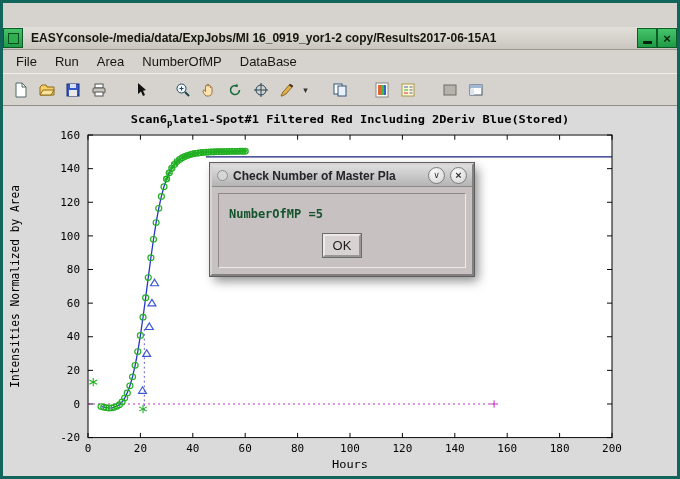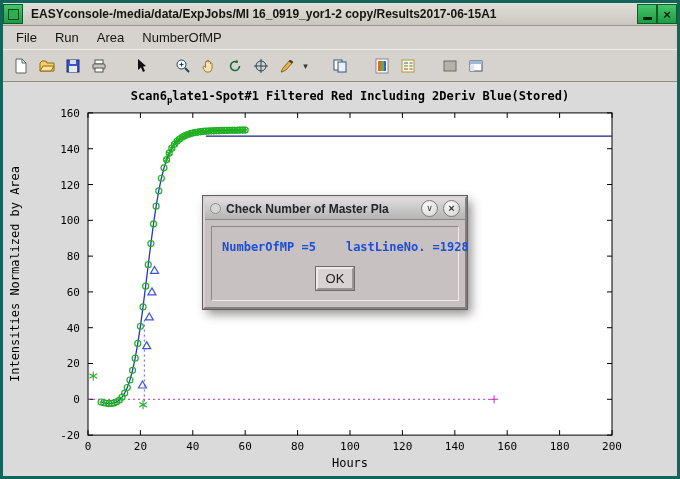--- a/index.html
+++ b/index.html
@@ -1,20 +1,20 @@
 <!DOCTYPE html>
 <html><head>
 <meta charset="utf-8">
 <style>
   html,body{margin:0;padding:0;background:#777;}
   body{width:680px;height:479px;font-family:"Liberation Sans",sans-serif;-webkit-font-smoothing:antialiased;}
   .window{position:relative;width:680px;height:479px;box-sizing:border-box;border:3px solid #11655a;background:#d6d3ce;display:flex;flex-direction:column;overflow:hidden;}
 
   
-  .titlebar{height:22px;display:flex;align-items:center;background:linear-gradient(#e2dfda,#cac6bf);border-bottom:1px solid #9b978f;flex:0 0 auto;}
+  .titlebar{height:22px;display:flex;align-items:center;background:linear-gradient(#e2dfda,#cac6bf);border-bottom:1px solid #9b978f;flex:0 0 auto;margin-top:24px;}
   .corner-btn{width:20px;height:20px;flex:0 0 auto;background:linear-gradient(#46c46a,#1f9a45);border:1px solid #0b5c26;box-sizing:border-box;display:flex;align-items:center;justify-content:center;cursor:default;}
   .app-glyph{width:9px;height:9px;border:1px solid #074d1e;background:#2fae4e;}
   .win-title{flex:1;font-size:12px;font-weight:bold;color:#15150f;padding:0 8px;white-space:nowrap;overflow:hidden;text-overflow:ellipsis;}
   .glyph-min{width:9px;height:3px;background:#06230e;margin-top:9px;}
   .glyph-close{font-size:13px;font-weight:bold;color:#06230e;line-height:1;}
 
   
   .menubar{height:23px;display:flex;align-items:center;padding-left:4px;background:#d6d3ce;font-size:13px;color:#15150f;flex:0 0 auto;}
   .menu-item{padding:3px 9px;cursor:default;}
 
@@ -27,29 +27,29 @@
 
   
   .figure{flex:1;position:relative;background:#dadada;}
   .figure svg{position:absolute;left:0;top:0;width:100%;height:100%;}
   .tick{font:11px "DejaVu Sans Mono",monospace;fill:#000;}
   .ctitle{font:bold 12px "DejaVu Sans Mono",monospace;fill:#000;}
   .csub{font-size:9px;}
   .alabel{font:12px "DejaVu Sans Mono",monospace;fill:#000;}
 
   
-  .dialog{position:absolute;left:200px;top:160px;width:260px;z-index:10;border:2px outset #d8d2d2;box-shadow:0 0 0 1px #5f5f5f,4px 5px 10px rgba(0,0,0,0.45);background:#c7c1c1;margin-top:33px;}
+  .dialog{position:absolute;left:207px;top:160px;width:260px;z-index:10;border:2px outset #d8d2d2;box-shadow:0 0 0 1px #5f5f5f,4px 5px 10px rgba(0,0,0,0.45);background:#c7c1c1;}
   .dlg-titlebar{height:21px;display:flex;align-items:center;gap:5px;padding:0 5px;background:linear-gradient(#dedede,#b4b4b4);border-bottom:1px solid #8a8a8a;}
   .dlg-dimple{width:9px;height:9px;border-radius:50%;border:1px solid #8f8f8f;background:#d6d6d6;flex:0 0 auto;}
   .dlg-title{flex:1;font-size:12px;font-weight:bold;color:#24242a;white-space:nowrap;overflow:hidden;}
   .round-btn{width:15px;height:15px;flex:0 0 auto;border-radius:50%;border:1px solid #7d7d7d;background:radial-gradient(circle at 35% 30%,#fafafa,#d2d2d2);display:flex;align-items:center;justify-content:center;font-size:9px;color:#333;line-height:1;cursor:default;}
   .round-btn.close{font-size:11px;font-weight:bold;}
   .dlg-body{padding:6px;}
   .dlg-inner{border:1px solid;border-color:#8e8888 #efeaea #efeaea #8e8888;padding:13px 10px 10px;display:flex;flex-direction:column;gap:13px;}
-  .dlg-text-row{display:flex;gap:30px;font:12px "DejaVu Sans Mono",monospace;font-weight:bold;color:#1d4ed8;white-space:nowrap;}
+  .dlg-text-row{display:flex;gap:30px;font:12px "DejaVu Sans Mono",monospace;font-weight:bold;color:#14532d;white-space:nowrap;}
   .ok-row{display:flex;justify-content:center;}
   .ok-button{font:13px "Liberation Sans",sans-serif;color:#1c1c1c;background:#d9d2d2;border:2px outset #efe9e9;box-shadow:0 0 0 1px #6b6b6b;padding:2px 8px;cursor:default;}
 </style>
 </head>
 <body>
 
 <div class="window">
 
   <div class="titlebar">
     <div class="corner-btn">
@@ -62,20 +62,21 @@
     <div class="corner-btn">
       <span class="glyph-close">×</span>
     </div>
   </div>
 
   <div class="menubar">
     <span class="menu-item">File</span>
     <span class="menu-item">Run</span>
     <span class="menu-item">Area</span>
     <span class="menu-item">NumberOfMP</span>
+    <span class="menu-item">DataBase</span>
   </div>
 
   <div class="toolbar">
     <span class="tool">
         <svg width="16" height="16" viewBox="0 0 16 16">
           <path d="M3 1h6l4 4v10H3z" fill="#ffffff" stroke="#566"></path>
           <path d="M9 1v4h4" fill="none" stroke="#566"></path>
         </svg>
       </span>
     <span class="tool">
@@ -426,21 +427,20 @@
           <span>∨</span>
         </span>
       <span class="round-btn close">
           <span>×</span>
         </span>
     </div>
     <div class="dlg-body">
       <div class="dlg-inner">
         <div class="dlg-text-row">
           <span>NumberOfMP =5</span>
-          <span>lastLineNo. =1928</span>
         </div>
         <div class="ok-row">
           <button class="ok-button">OK</button>
         </div>
       </div>
     </div>
   </div>
 
 </div>
 

